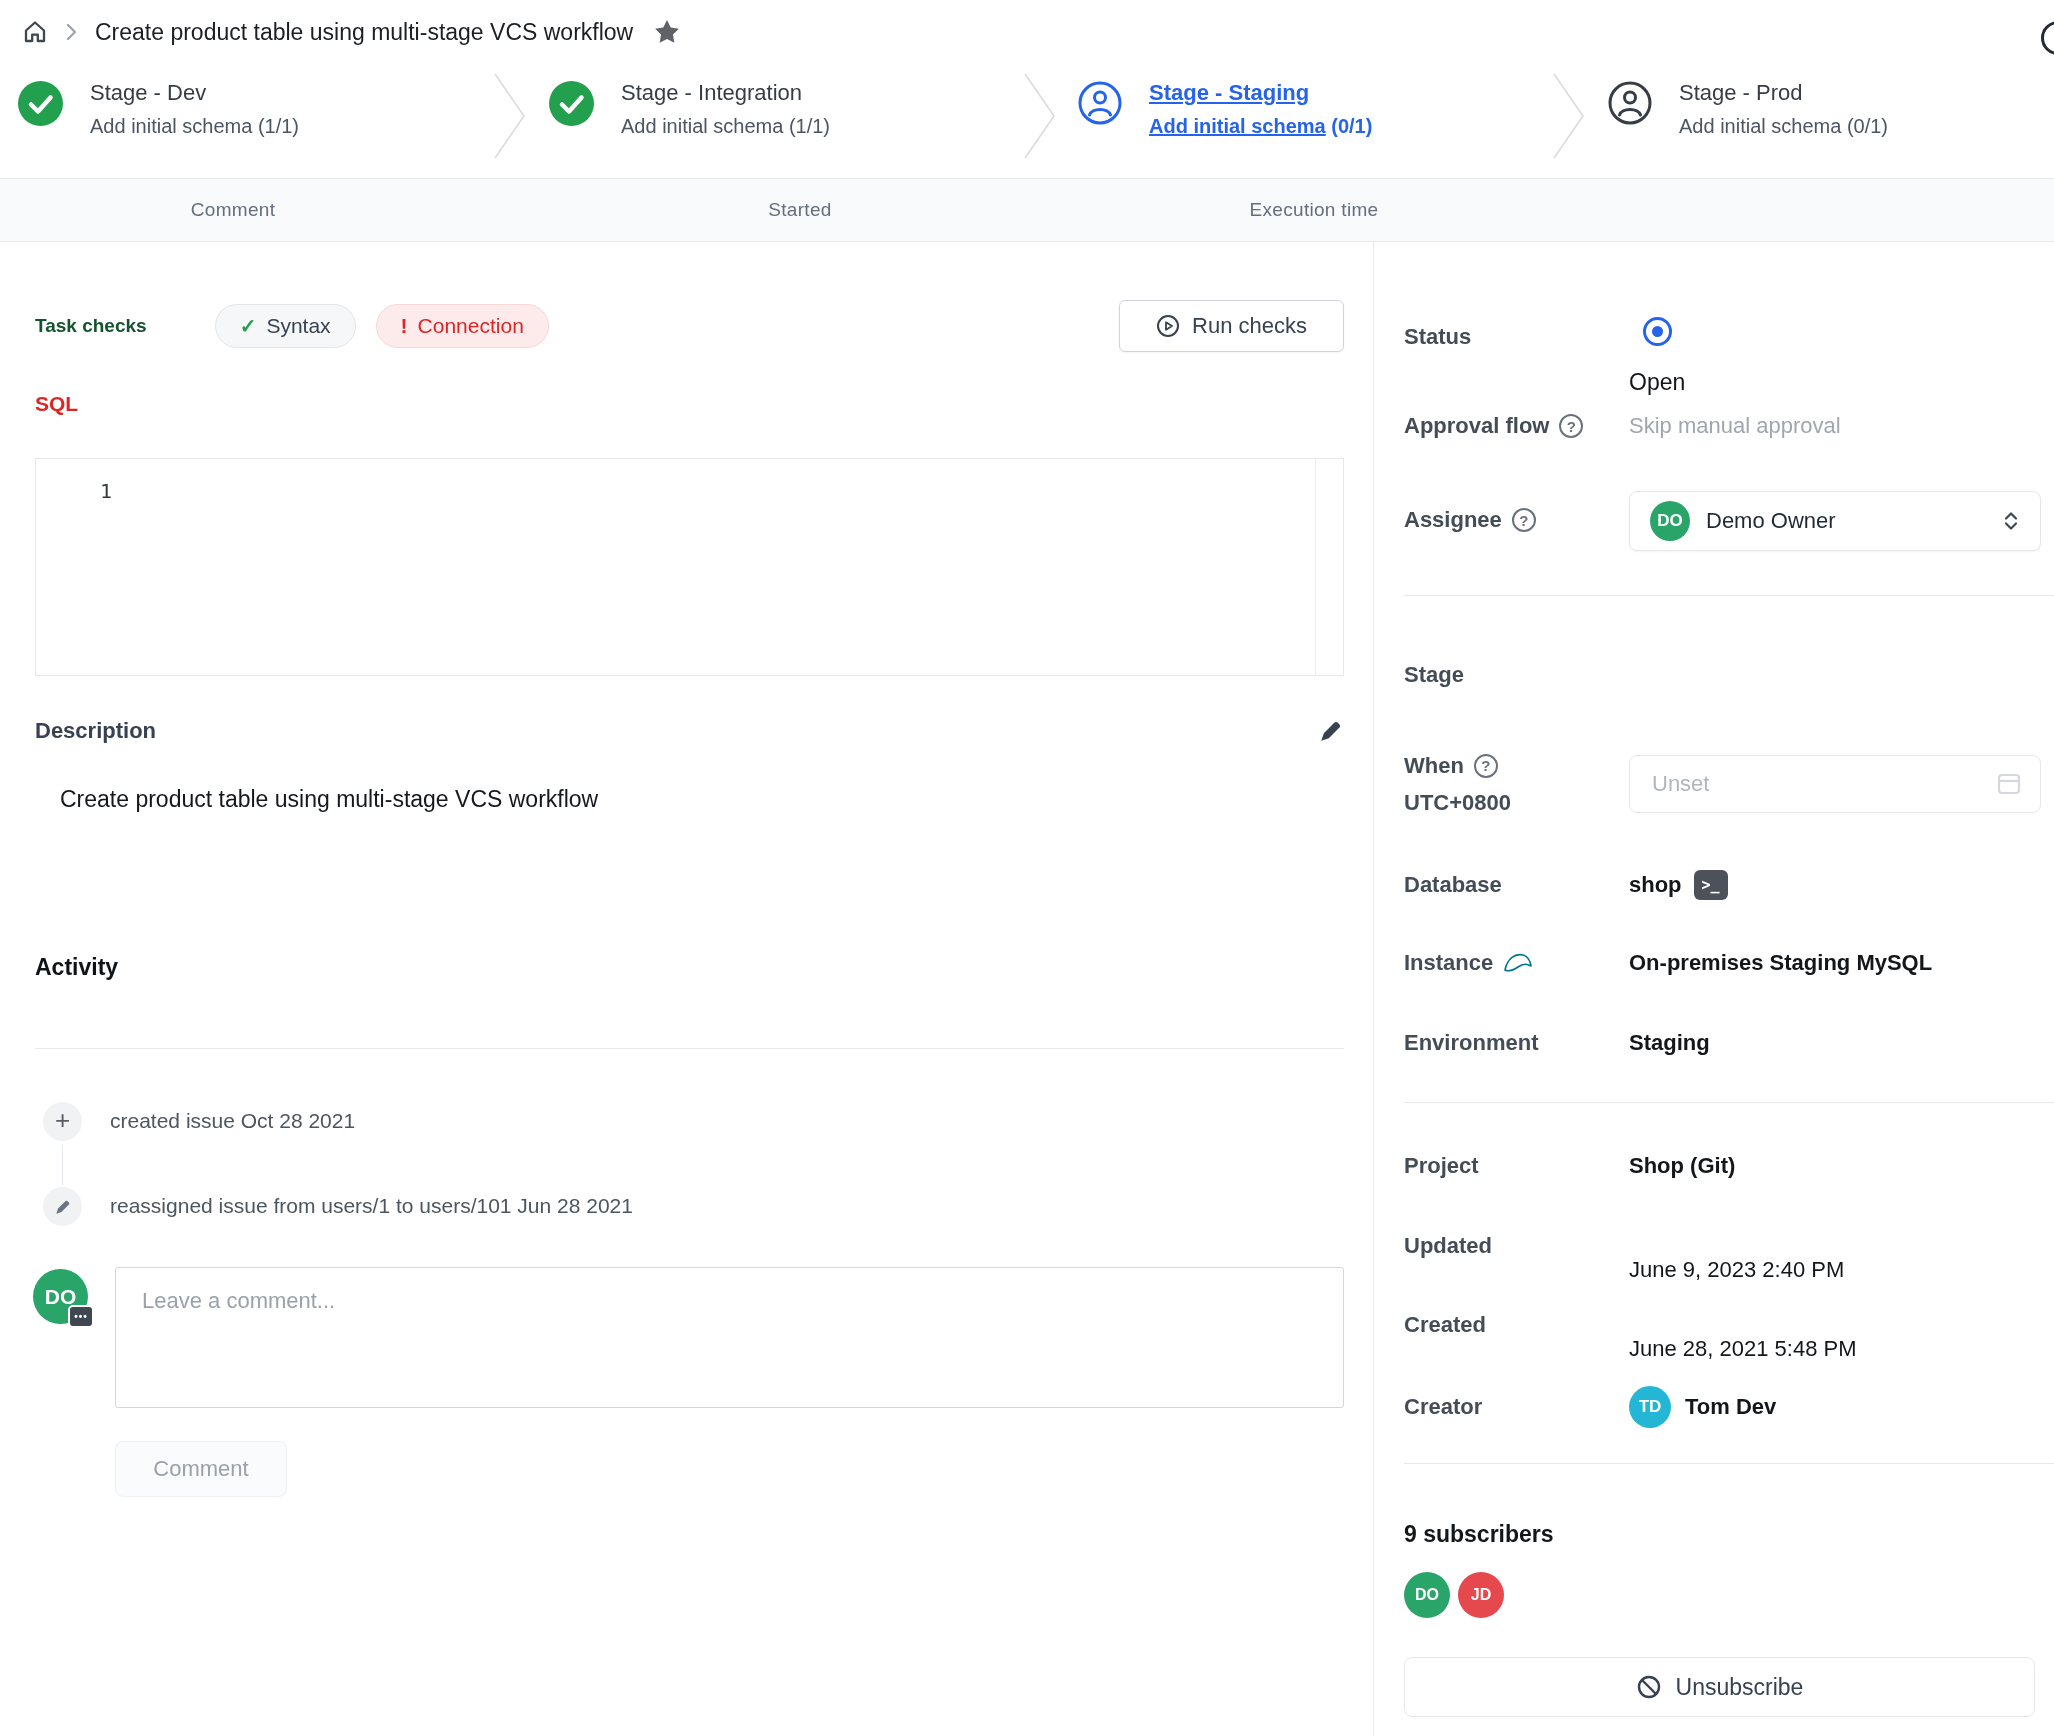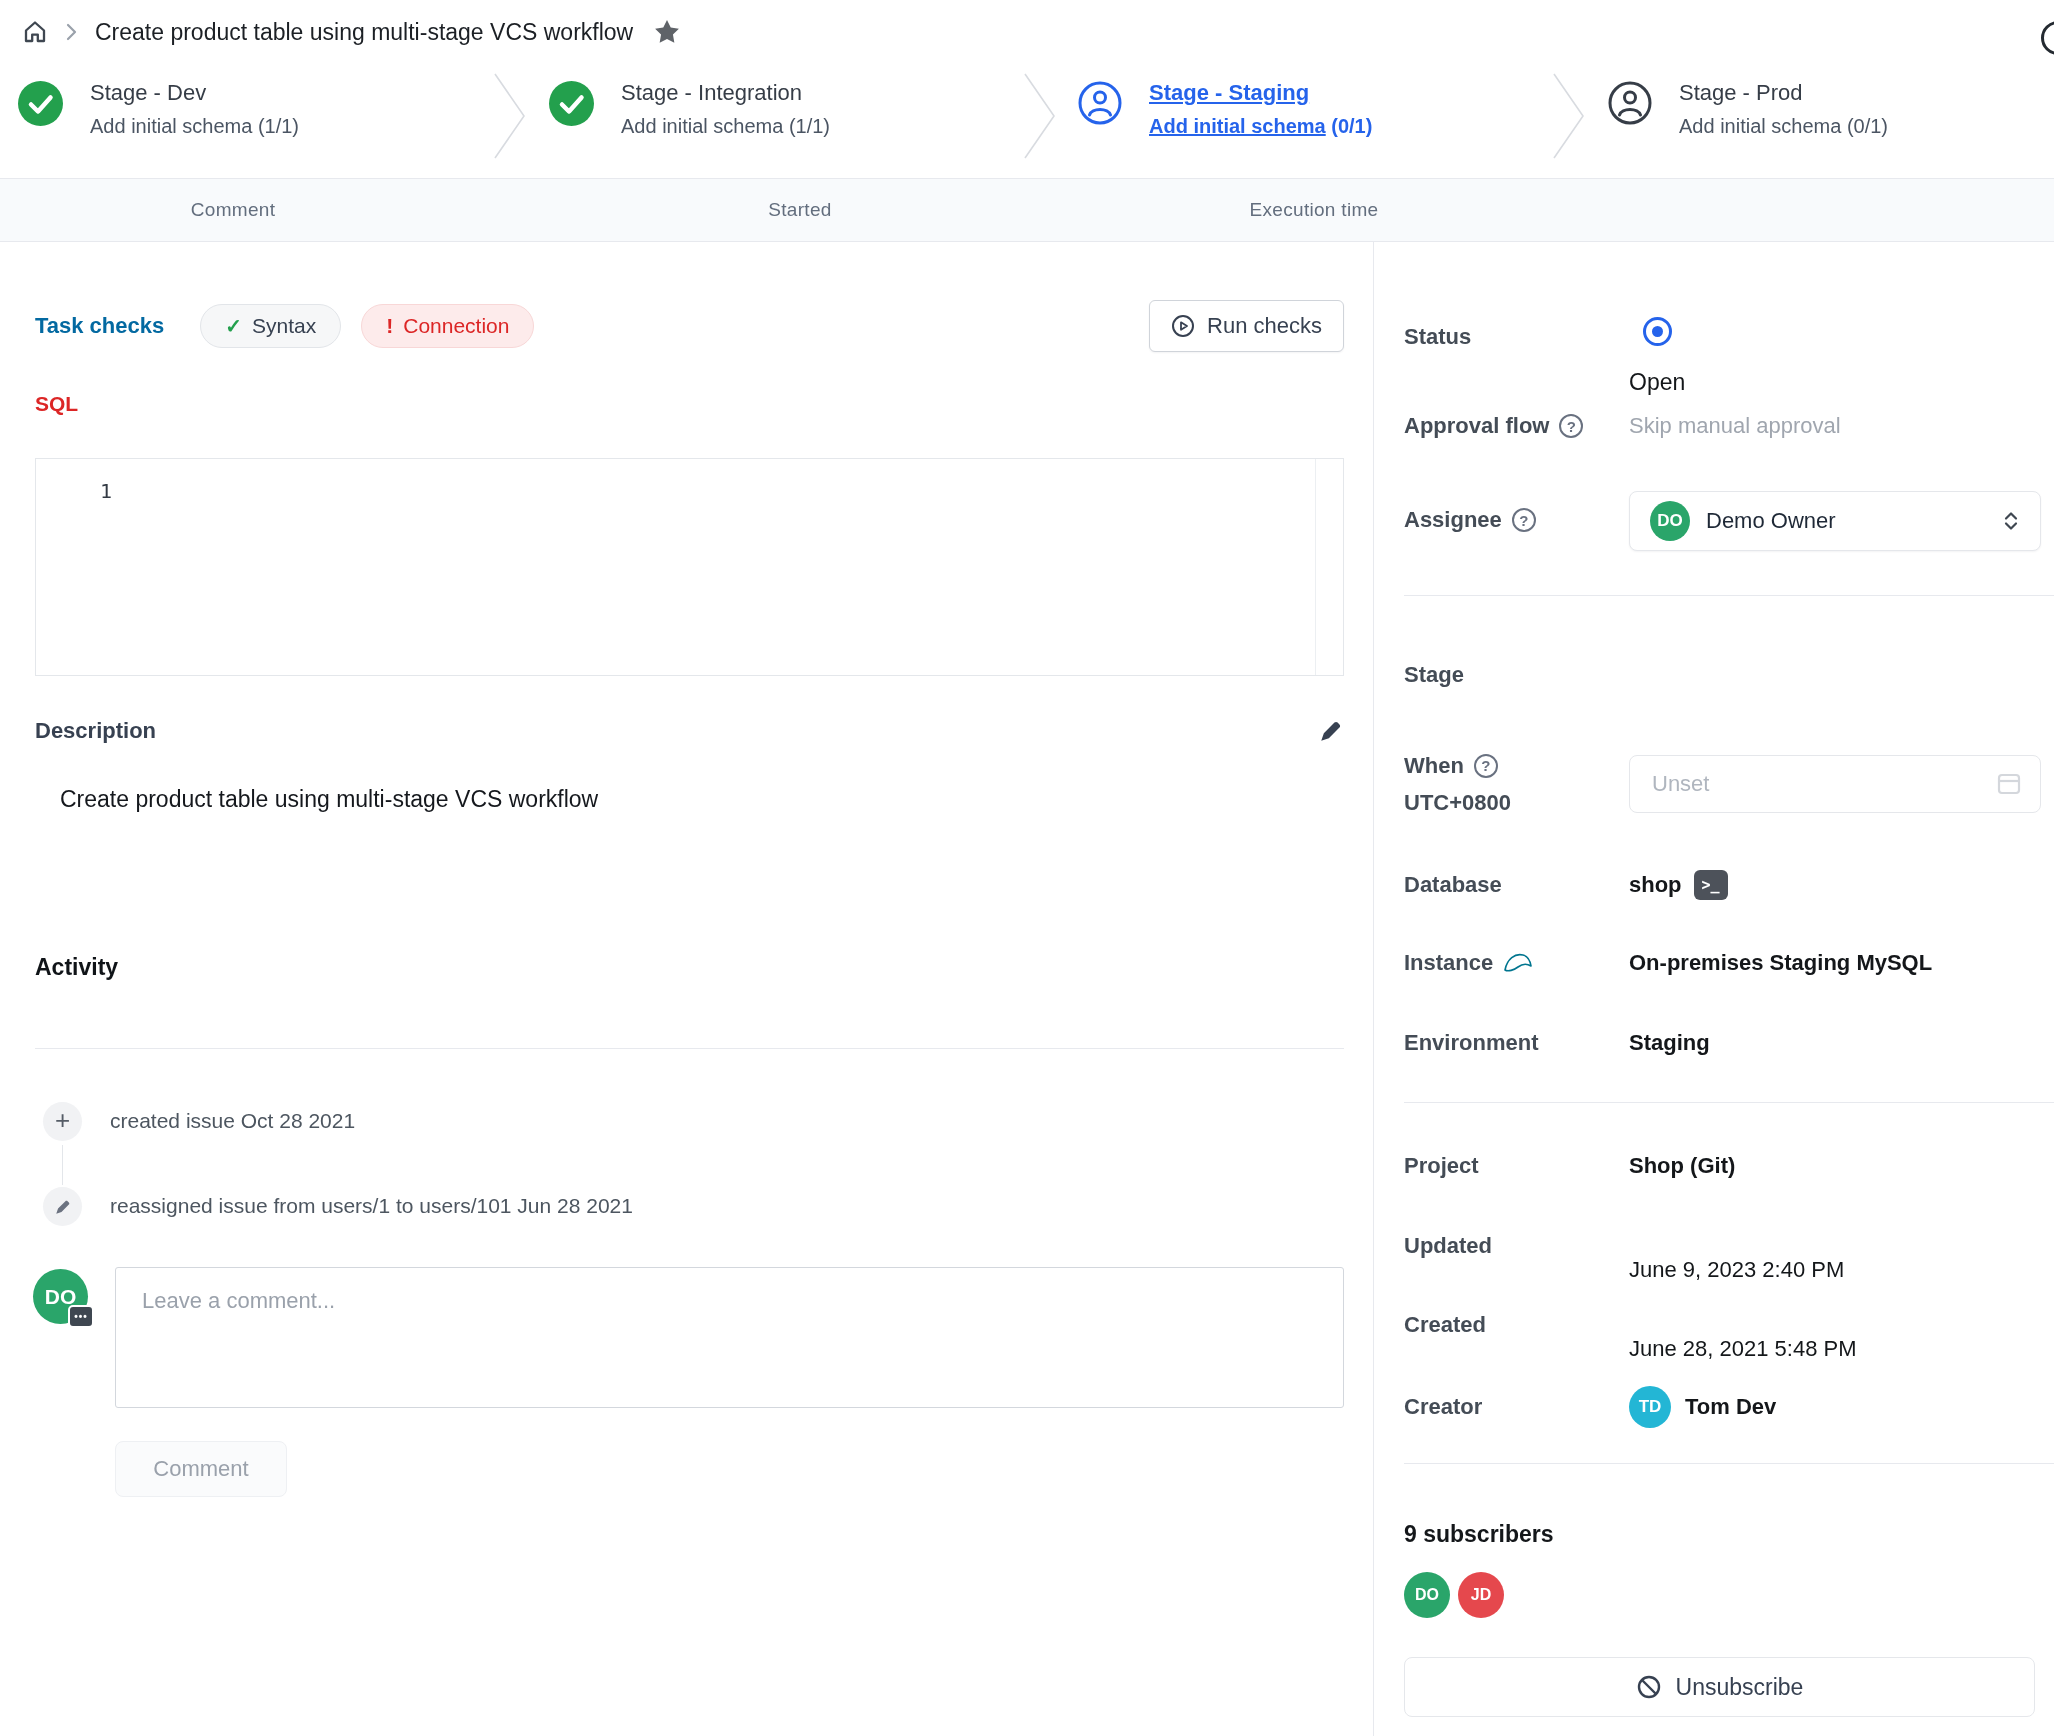--- a/index.html
+++ b/index.html
@@ -24,27 +24,27 @@
   .stage.active .stage-sub .sub-link { text-decoration:underline; }
   .stage-chevron { position:absolute; top:8px; }
 
   
   .tbl-header { position:absolute; left:0; top:178px; right:0; height:64px; background:#f8fafc; border-top:1px solid #e7e9ee; border-bottom:1px solid #e7e9ee; }
   .tbl-col { position:absolute; top:50%; transform:translate(-50%,-50%); font-size:19px; font-weight:500; color:#636e7e; letter-spacing:.3px; white-space:nowrap; }
 
   
   .main { position:absolute; left:0; top:242px; width:1373px; bottom:0; }
   .row-checks { position:absolute; left:35px; right:29px; top:58px; height:52px; display:flex; align-items:center; }
-  .checks-label { font-size:22px; font-weight:600; color:#0369a1; margin-right:36px; }
+  .checks-label { font-size:19px; font-weight:600; color:#14532d; margin-right:68px; }
   .pill { height:44px; border-radius:22px; display:flex; align-items:center; gap:10px; padding:0 24px; font-size:21px; }
   .pill.success { background:#f6f7f8; border:1px solid #e2e5e9; color:#374151; }
   .pill.error { background:#fdebeb; border:1px solid #f8d7d7; color:#dc2626; margin-left:20px; }
   .pill .mark-ok { color:#23a04d; font-weight:700; font-size:20px; }
   .pill .mark-err { color:#dc2626; font-weight:700; font-size:21px; }
-  .run-btn { margin-left:auto; height:52px; border-radius:6px; border:1px solid #d0d4da; background:#fff; display:flex; align-items:center; gap:12px; padding:0 21px; font-size:22px; font-weight:500; color:#374151; box-shadow:0 1px 2px rgba(16,24,40,.05); cursor:pointer; }
+  .run-btn { margin-left:auto; height:52px; border-radius:6px; border:1px solid #d0d4da; background:#fff; display:flex; align-items:center; gap:12px; padding:0 36px; font-size:22px; font-weight:500; color:#374151; box-shadow:0 1px 2px rgba(16,24,40,.05); cursor:pointer; }
 
   .sql-label { position:absolute; left:35px; top:150px; font-size:21px; font-weight:700; color:#dc2626; }
   .editor { position:absolute; left:35px; top:216px; width:1309px; height:218px; border:1px solid #e4e7eb; background:#fff; }
   .editor .gutter-line { position:absolute; right:27px; top:0; bottom:0; width:1px; background:#eceff2; }
   .editor .lineno { position:absolute; left:64px; top:20px; font-family:"DejaVu Sans Mono", monospace; font-size:20px; color:#333a44; }
 
   .desc-row { position:absolute; left:35px; right:29px; top:476px; display:flex; align-items:center; justify-content:space-between; }
   .desc-label { font-size:22px; font-weight:600; color:#374151; }
   .desc-text { position:absolute; left:60px; top:544px; font-size:23px; color:#15181d; }
 

